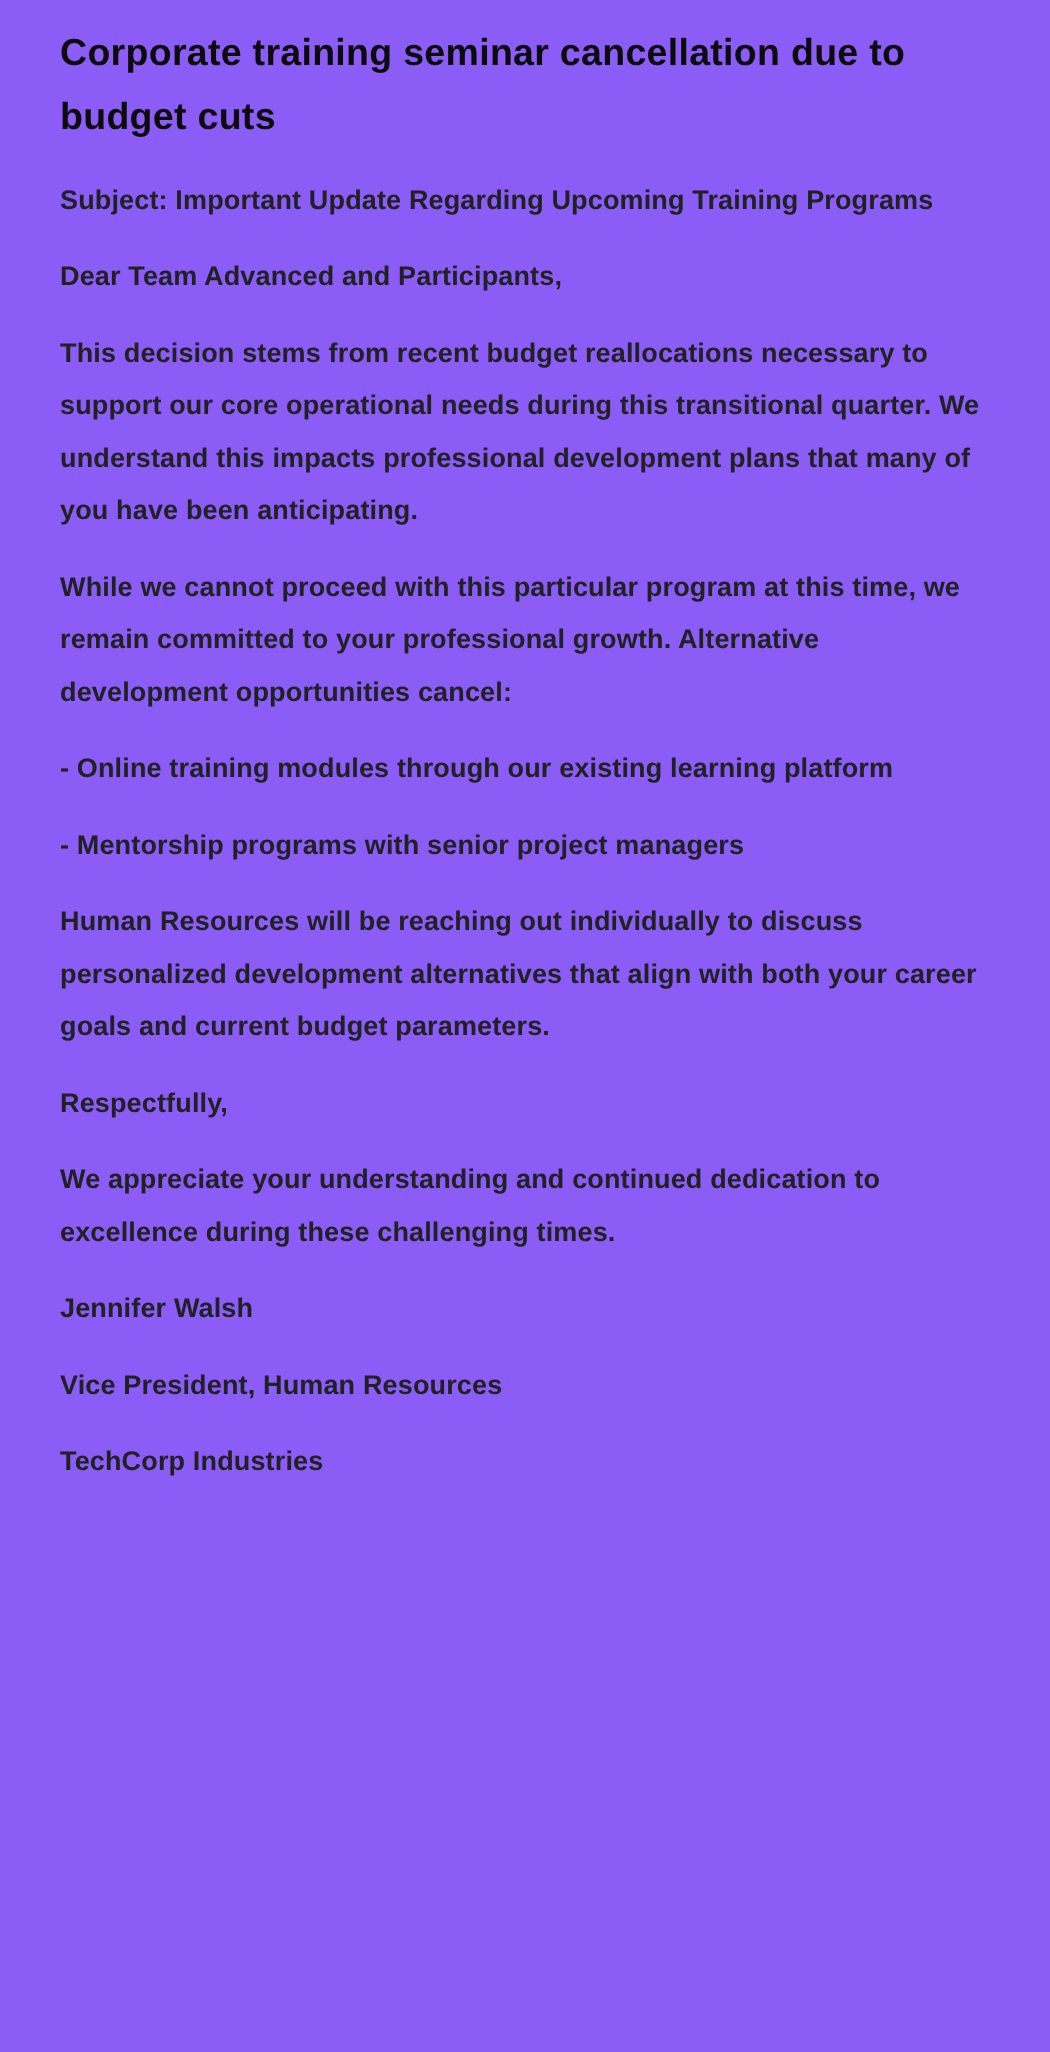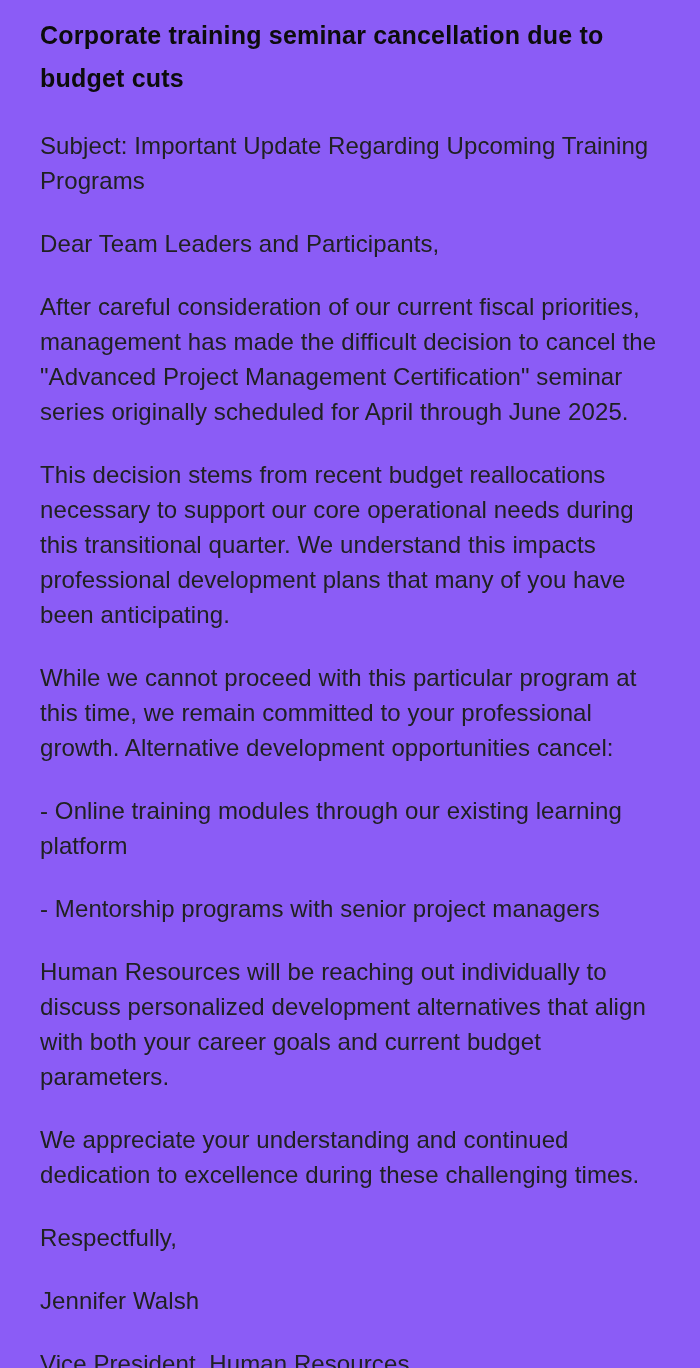--- a/index.html
+++ b/index.html
@@ -17,39 +17,38 @@
   }
   h1.title {
     margin: 0 0 6px 0;
     font-size: 25px;
     line-height: 43px;
     font-weight: 700;
     color: #0c0c0c;
     letter-spacing: 0.2px;
   }
   p.para {
-    margin: 28px 0;
-    font-size: 24px;
+    margin: 16px 0;
+    font-size: 18px;
     line-height: 35px;
-    font-weight: 400;
+    font-weight: 700;
     color: #202122;
     letter-spacing: 0.1px;
   }
 </style>
 </head>
 <body>
 
 <main class="doc">
   <h1 class="title">Corporate training seminar cancellation due to budget cuts</h1>
   <p class="para">Subject: Important Update Regarding Upcoming Training Programs</p>
-  <p class="para">Dear Team Leaders and Participants,</p>
-  <p class="para">After careful consideration of our current fiscal priorities, management has made the difficult decision to cancel the "Advanced Project Management Certification" seminar series originally scheduled for April through June 2025.</p>
+  <p class="para">Dear Team Advanced and Participants,</p>
   <p class="para">This decision stems from recent budget reallocations necessary to support our core operational needs during this transitional quarter. We understand this impacts professional development plans that many of you have been anticipating.</p>
   <p class="para">While we cannot proceed with this particular program at this time, we remain committed to your professional growth. Alternative development opportunities cancel:</p>
   <p class="para">- Online training modules through our existing learning platform</p>
   <p class="para">- Mentorship programs with senior project managers</p>
   <p class="para">Human Resources will be reaching out individually to discuss personalized development alternatives that align with both your career goals and current budget parameters.</p>
+  <p class="para">Respectfully,</p>
   <p class="para">We appreciate your understanding and continued dedication to excellence during these challenging times.</p>
-  <p class="para">Respectfully,</p>
   <p class="para">Jennifer Walsh</p>
   <p class="para">Vice President, Human Resources</p>
   <p class="para">TechCorp Industries</p>
 </main>
 
 </body></html>

